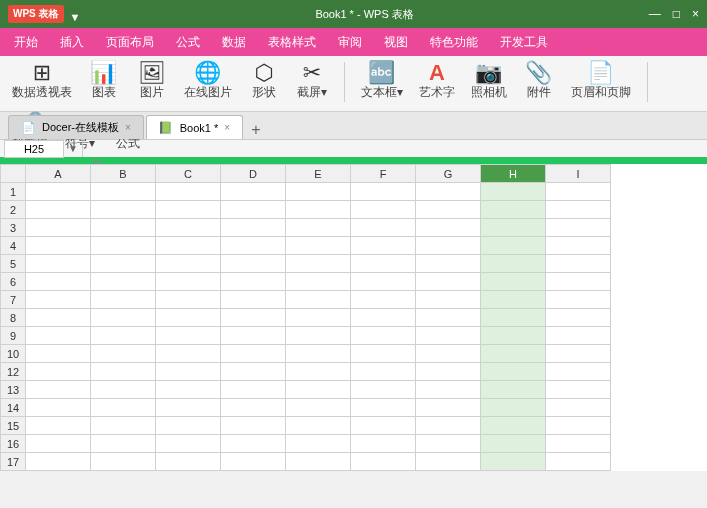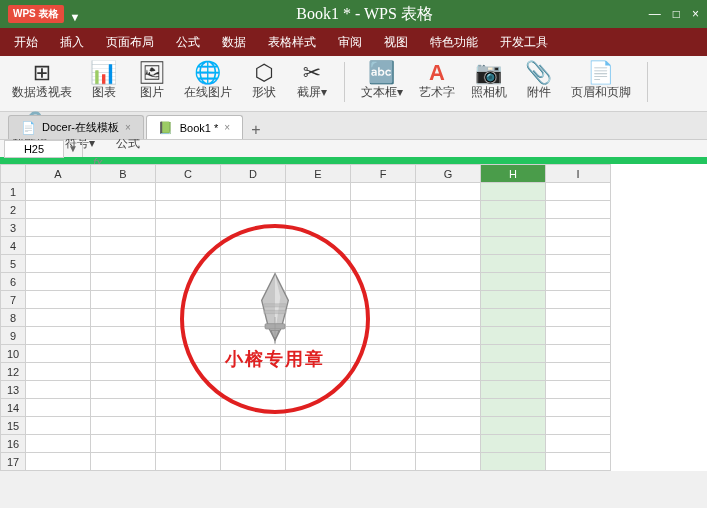--- a/index.html
+++ b/index.html
@@ -17,26 +17,26 @@
     }
     #title-left { display: flex; align-items: flex-end; gap: 6px; }
     #wps-logo {
       background: #e74c3c;
       color: white;
       font-size: 10px;
       font-weight: bold;
       padding: 2px 5px;
       border-radius: 2px;
     }
-    #title-text { color: white; font-size: 16px; font-family: Liberation Serif, serif; }
+    #title-text { color: white; font-size: 11px; }
     #title-right { display: flex; gap: 12px; font-size: 12px; color: white; }
 
     
     #menu-bar {
-      background: #7f1d1d;
+      background: #ec4899;
       height: 28px;
       display: flex;
       align-items: center;
       padding: 0 4px;
       gap: 2px;
     }
     .menu-item {
       color: white;
       padding: 4px 10px;
       font-size: 12px;
@@ -517,34 +517,13 @@
           <td class="cell"></td>
           <td class="cell"></td>
           <td class="cell"></td>
           <td class="cell"></td>
           <td class="cell col-h"></td>
           <td class="cell"></td>
         </tr>
       </tbody>
   </table>
 
-  <div id="stamp-overlay">
-
-    <svg id="pen-svg" viewBox="0 0 100 120" xmlns="http://www.w3.org/2000/svg">
-
-      <polygon points="50,10 70,50 60,90 50,110 40,90 30,50" fill="#c8c8c8" stroke="#888" stroke-width="2"></polygon>
-
-      <polygon points="50,10 58,45 53,80 50,95" fill="#e8e8e8" opacity="0.7"></polygon>
-
-      <rect x="35" y="85" width="30" height="8" rx="2" fill="#aaa" stroke="#888" stroke-width="1"></rect>
-
-      <polygon points="50,110 44,95 56,95" fill="#b0b0b0" stroke="#777" stroke-width="1"></polygon>
-
-      <line x1="50" y1="105" x2="50" y2="115" stroke="#777" stroke-width="1.5"></line>
-
-      <line x1="50" y1="75" x2="50" y2="108" stroke="#999" stroke-width="1"></line>
-
-      <rect x="33" y="55" width="34" height="5" rx="1" fill="#b8b8b8" stroke="#888" stroke-width="0.5" opacity="0.6"></rect>
-      <rect x="33" y="65" width="34" height="5" rx="1" fill="#b8b8b8" stroke="#888" stroke-width="0.5" opacity="0.6"></rect>
-    </svg>
-    <span id="stamp-text">小榕专用章</span>
-  </div>
 </div>
 
 </body></html>

